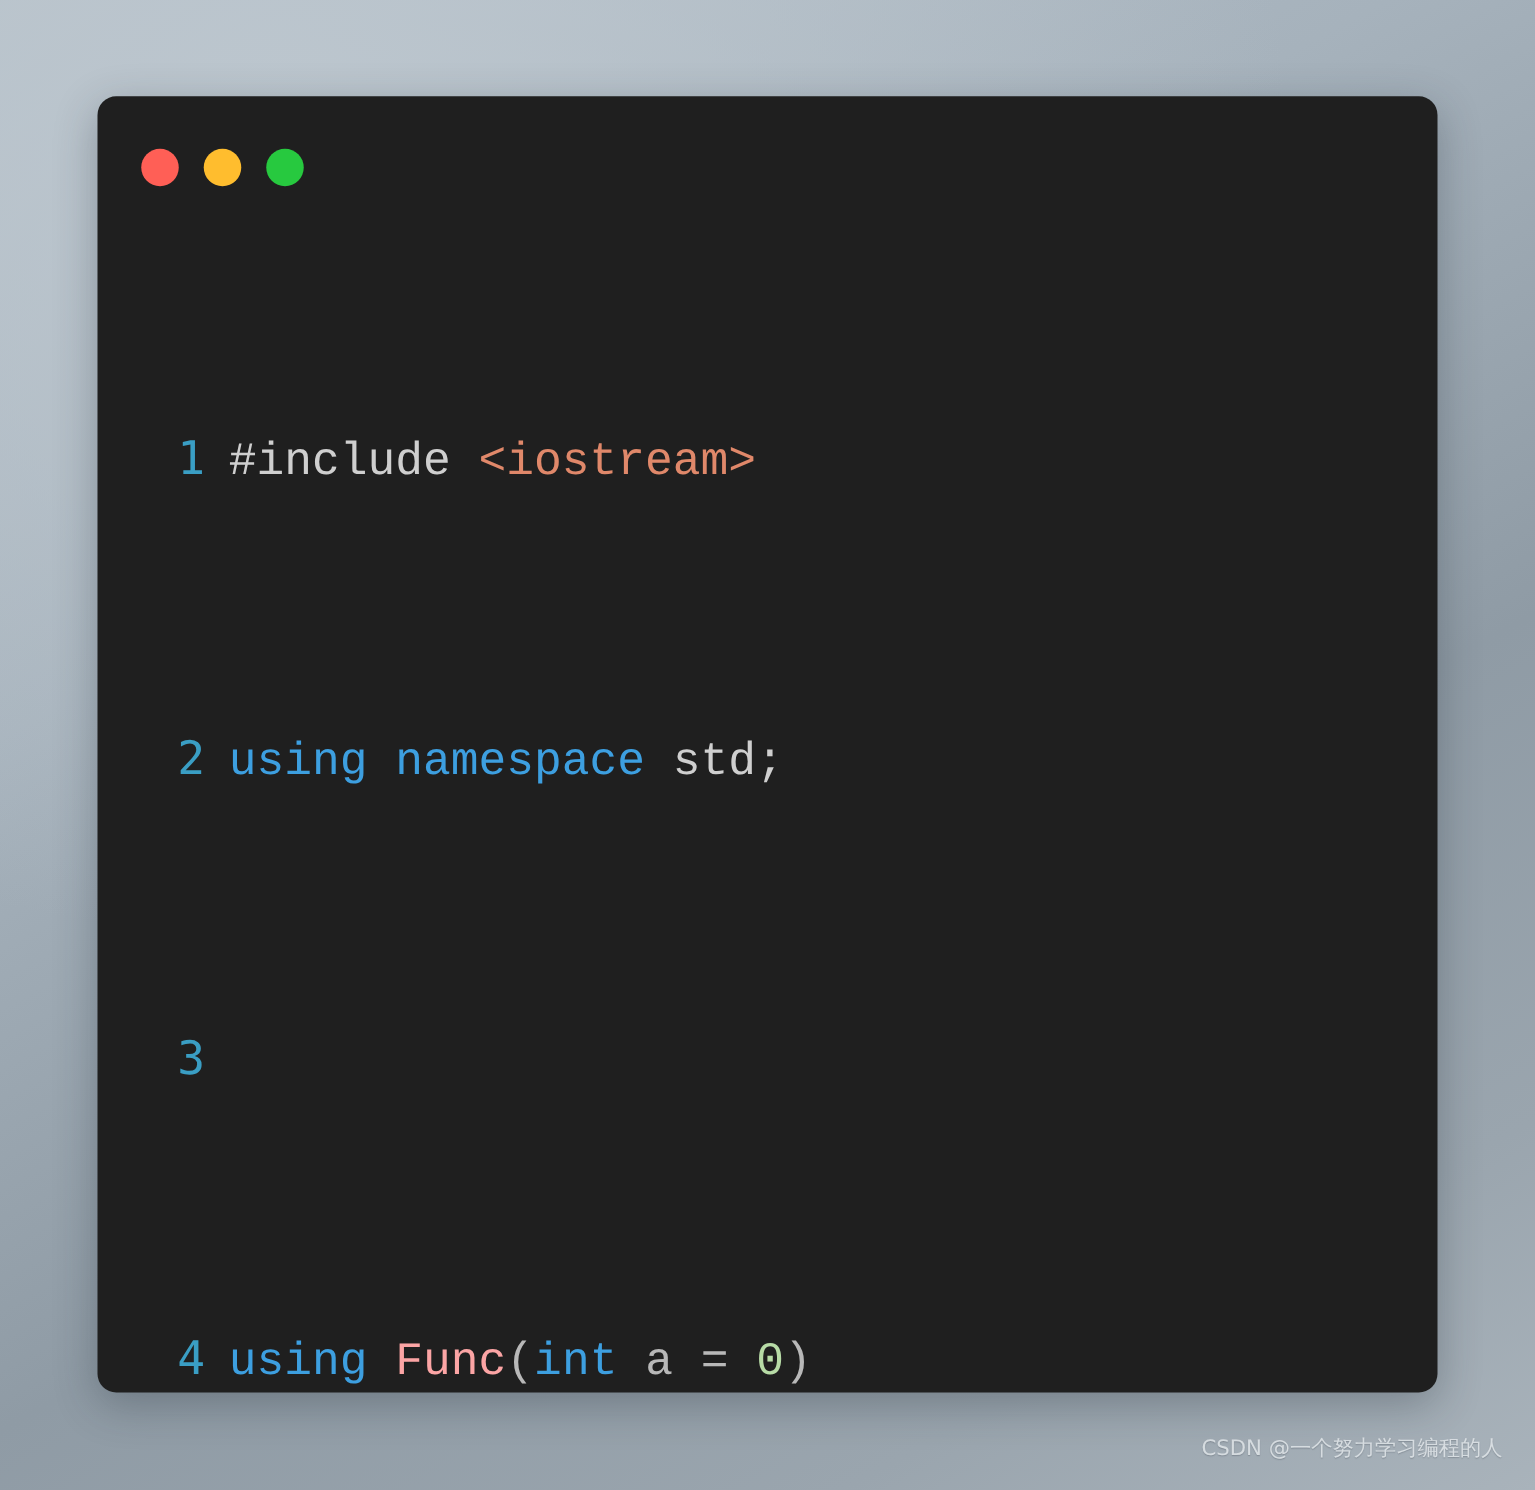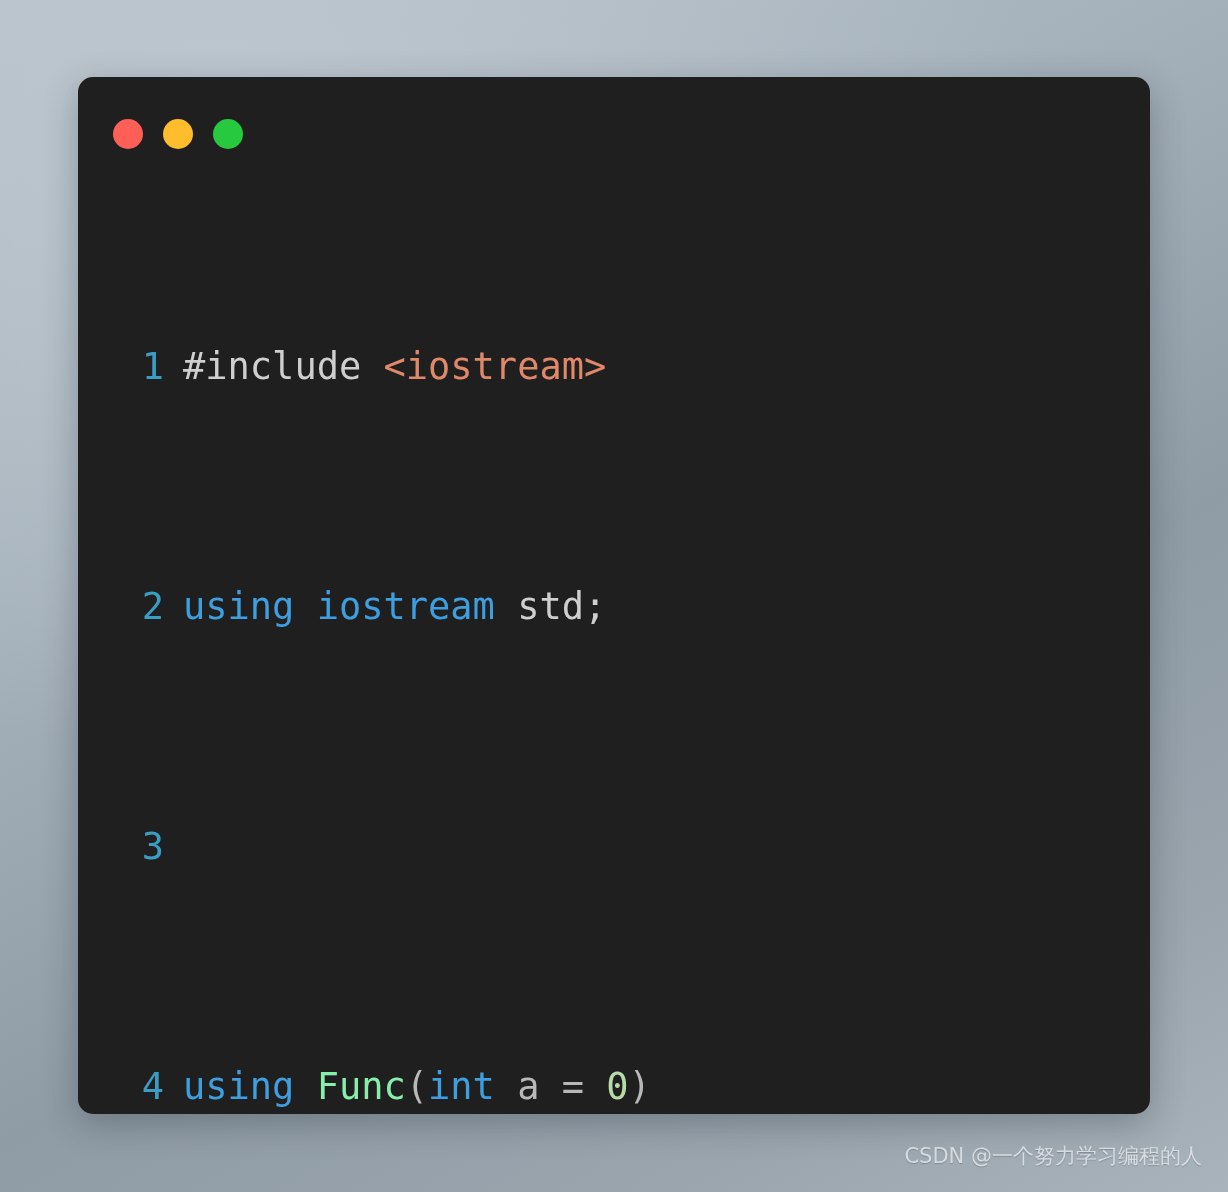--- a/index.html
+++ b/index.html
@@ -79,36 +79,37 @@
     font-family: "DejaVu Sans Mono", monospace;
     font-size: 37px;
     -webkit-user-select: none;
     user-select: none;
   }
   .lc {
     flex: 1 1 auto;
     padding-left: 19px;
     white-space: pre;
     overflow: hidden;
+    font-family: Liberation Mono, monospace;
   }
 
   
   .t-plain   { color: #cfcfcf; }
   .t-punc    { color: #b8b8b8; }
   .t-kw      { color: #3d9fe0; }
-  .t-fn      { color: #86efac; }
+  .t-fn      { color: #fca5a5; }
   .t-num     { color: #b7dba6; }
   .t-str     { color: #e0886a; }
 
   #watermark {
     position: absolute;
     right: 26px;
     bottom: 22px;
     font-family: "DejaVu Sans", sans-serif;
-    font-size: 21px;
+    font-size: 17px;
     color: #e2e7ea;
     opacity: 0.82;
     text-shadow: 0 1px 1px rgba(70,80,90,0.45);
     white-space: nowrap;
   }
 </style>
 </head>
 <body>
 
 <div id="stage">
@@ -123,21 +124,21 @@
 
     <div id="code-area">
 
       <div class="code-line">
         <span class="ln">1</span>
         <span class="lc"><span class="t-plain">#include </span><span class="t-str">&lt;iostream&gt;</span></span>
       </div>
 
       <div class="code-line">
         <span class="ln">2</span>
-        <span class="lc"><span class="t-kw">using iostream</span><span class="t-plain"> std;</span></span>
+        <span class="lc"><span class="t-kw">using namespace</span><span class="t-plain"> std;</span></span>
       </div>
 
       <div class="code-line">
         <span class="ln">3</span>
         <span class="lc"></span>
       </div>
 
       <div class="code-line">
         <span class="ln">4</span>
         <span class="lc"><span class="t-kw">using</span><span class="t-punc"> </span><span class="t-fn">Func</span><span class="t-punc">(</span><span class="t-kw">int</span><span class="t-punc"> a = </span><span class="t-num">0</span><span class="t-punc">)</span></span>

